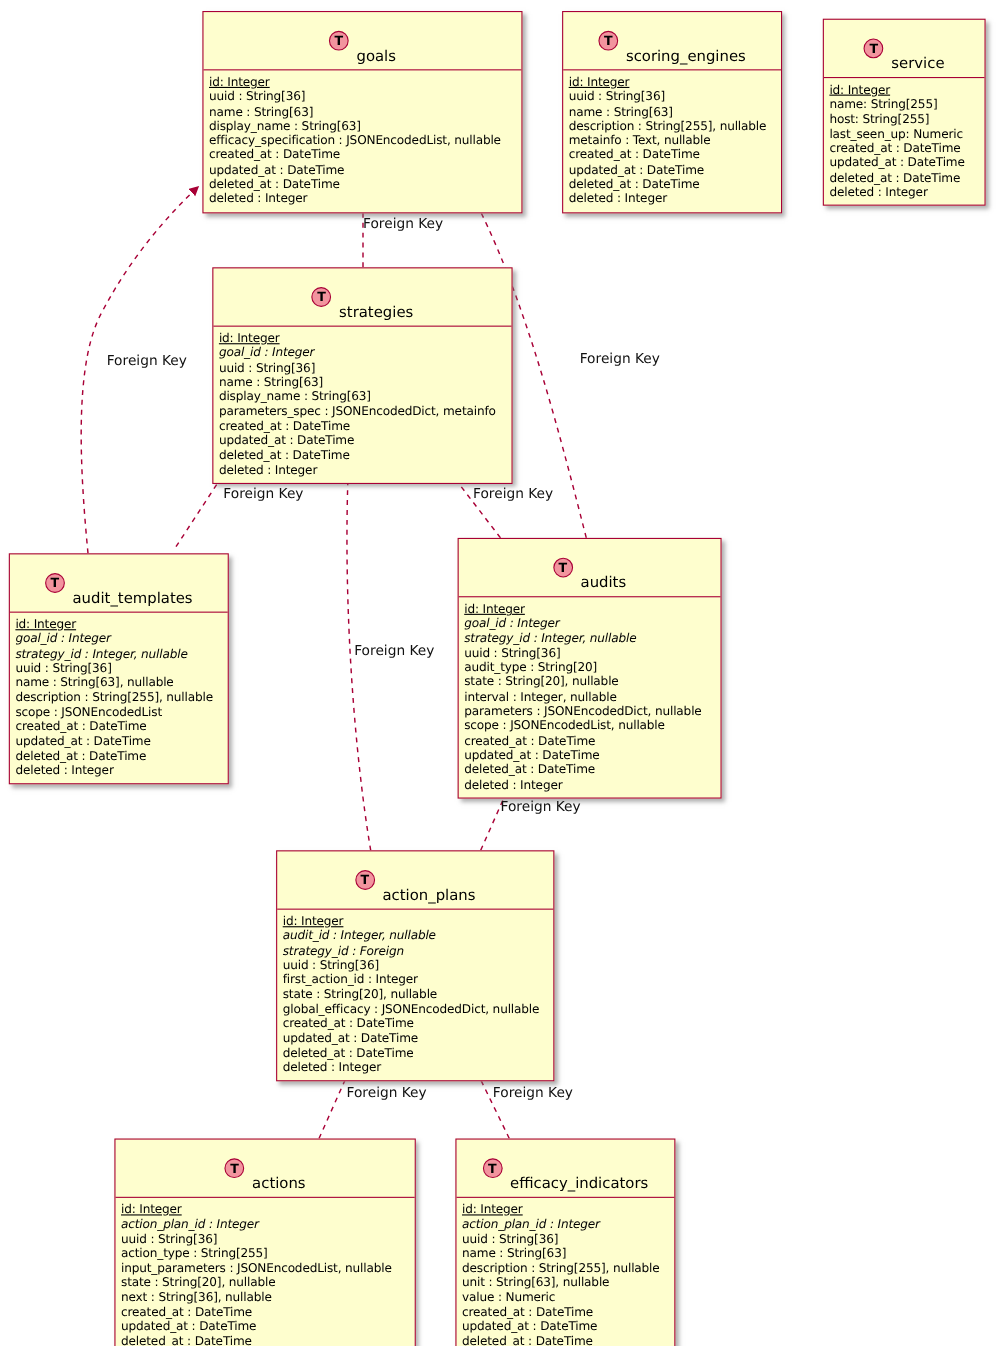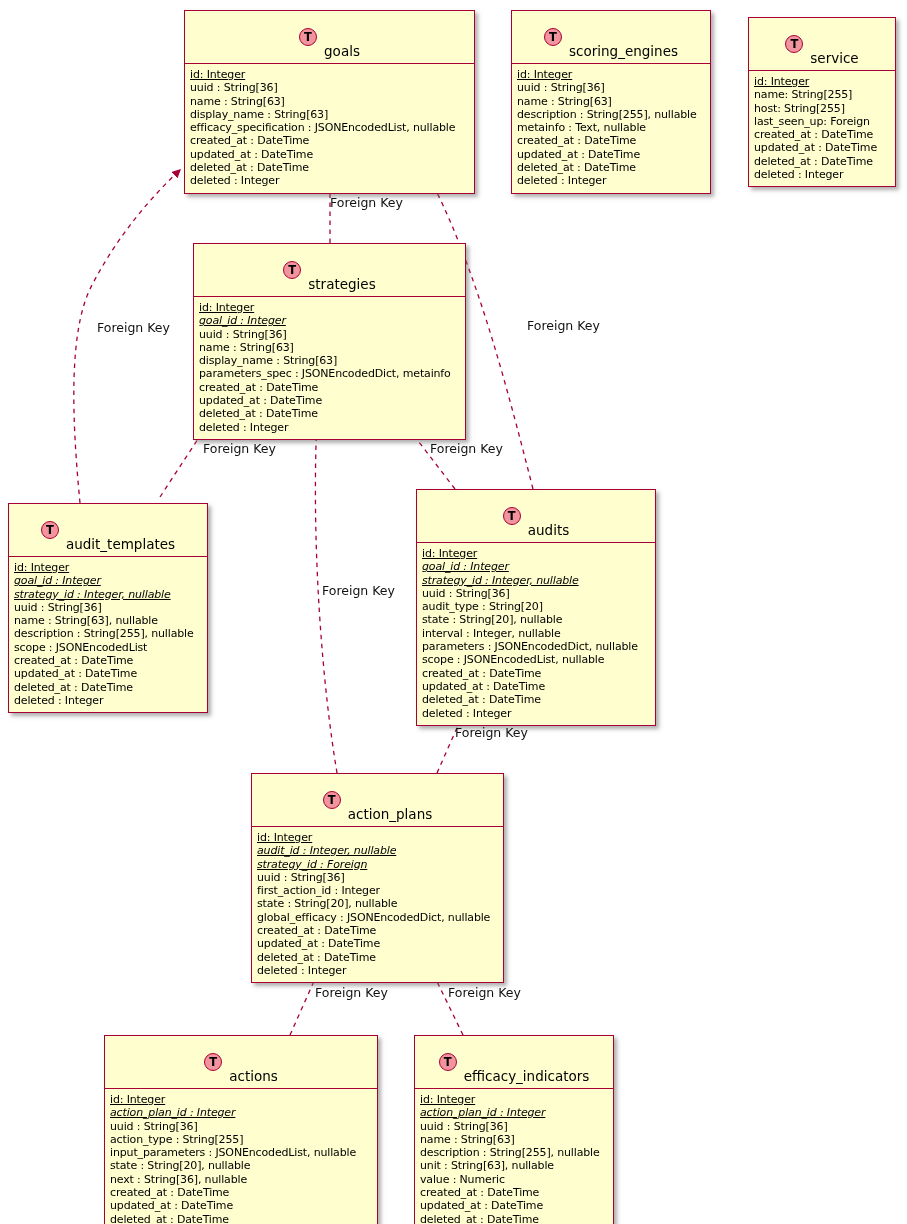--- a/index.html
+++ b/index.html
@@ -13,21 +13,21 @@
          box-shadow:3px 3px 4px rgba(110,110,110,0.55);box-sizing:border-box;}
   .hdr{display:flex;align-items:center;justify-content:center;gap:7px;
        padding:4px 6px;border-bottom:1.5px solid var(--border);}
   .spot{width:18px;height:18px;border-radius:50%;background:var(--spot);
         border:1.5px solid var(--border);color:#000;font-weight:bold;font-size:11.5px;
         display:flex;align-items:center;justify-content:center;box-sizing:border-box;flex:0 0 auto;}
   .title{font-size:13.5px;color:var(--text);margin-top:28px;}
   .body{padding:4px 5px 5px 5px;}
   .row{font-size:11px;line-height:13.3px;color:var(--text);white-space:nowrap;letter-spacing:-0.15px;}
   .row.pk{text-decoration:underline;}
-  .row.fk{text-decoration:underline;font-style:italic;}
+  .row.fk{font-style:italic;}
   .rel-label{position:absolute;font-size:12.5px;color:#111;white-space:nowrap;text-align:center;}
 </style>
 </head>
 <body>
 
 <div id="canvas">
   <svg id="rel-svg" width="907" height="1224" viewBox="0 0 907 1224">
       <defs>
         <marker id="arrowhead" markerUnits="userSpaceOnUse" markerWidth="12" markerHeight="12" refX="9" refY="4.5" orient="auto">
           <path d="M0,0 L9,4.5 L0,9 z" fill="#A80036"></path>
@@ -80,21 +80,21 @@
       </div>
       <div class="table" style="left: 748px; top: 17px; width: 148px;">
         <div class="hdr">
           <span class="spot">T</span>
           <span class="title">service</span>
         </div>
         <div class="body">
           <div class="row pk">id: Integer</div>
           <div class="row">name: String[255]</div>
           <div class="row">host: String[255]</div>
-          <div class="row">last_seen_up: Foreign</div>
+          <div class="row">last_seen_up: Numeric</div>
           <div class="row">created_at : DateTime</div>
           <div class="row">updated_at : DateTime</div>
           <div class="row">deleted_at : DateTime</div>
           <div class="row">deleted : Integer</div>
         </div>
       </div>
       <div class="table" style="left: 193px; top: 243px; width: 273px;">
         <div class="hdr">
           <span class="spot">T</span>
           <span class="title">strategies</span>

